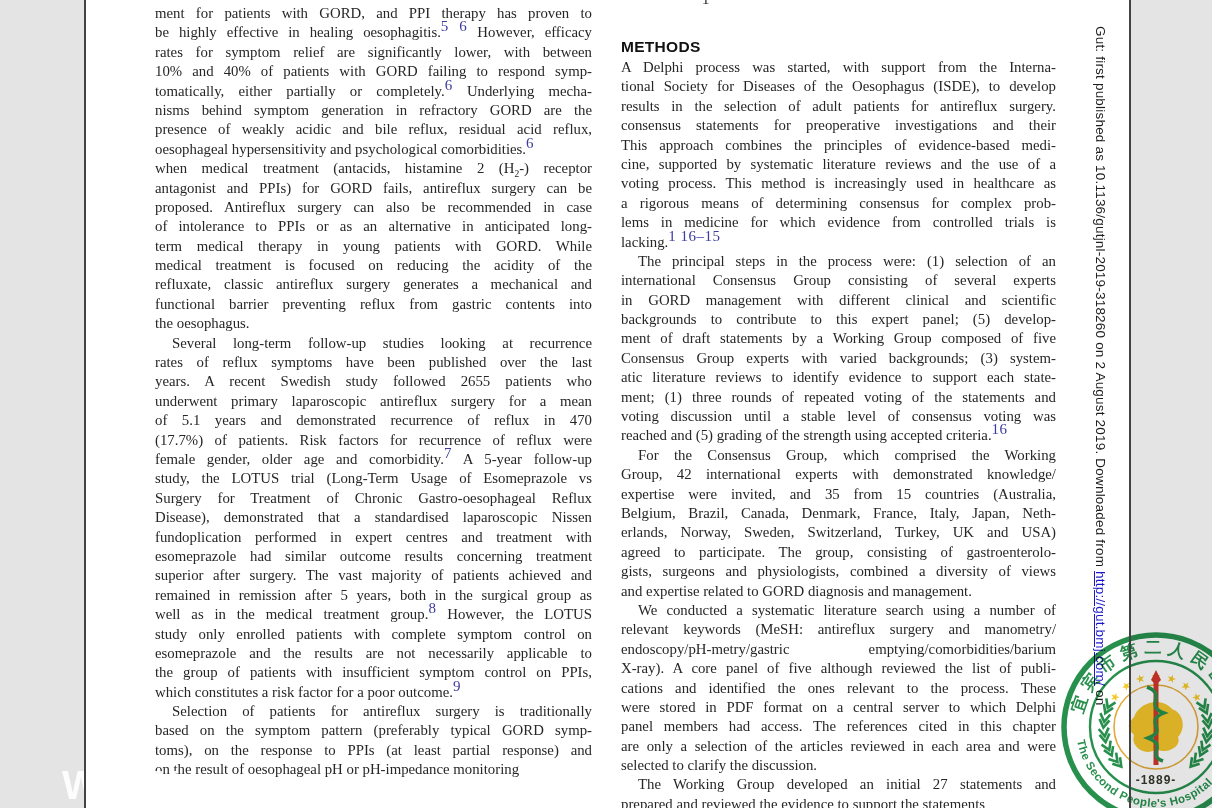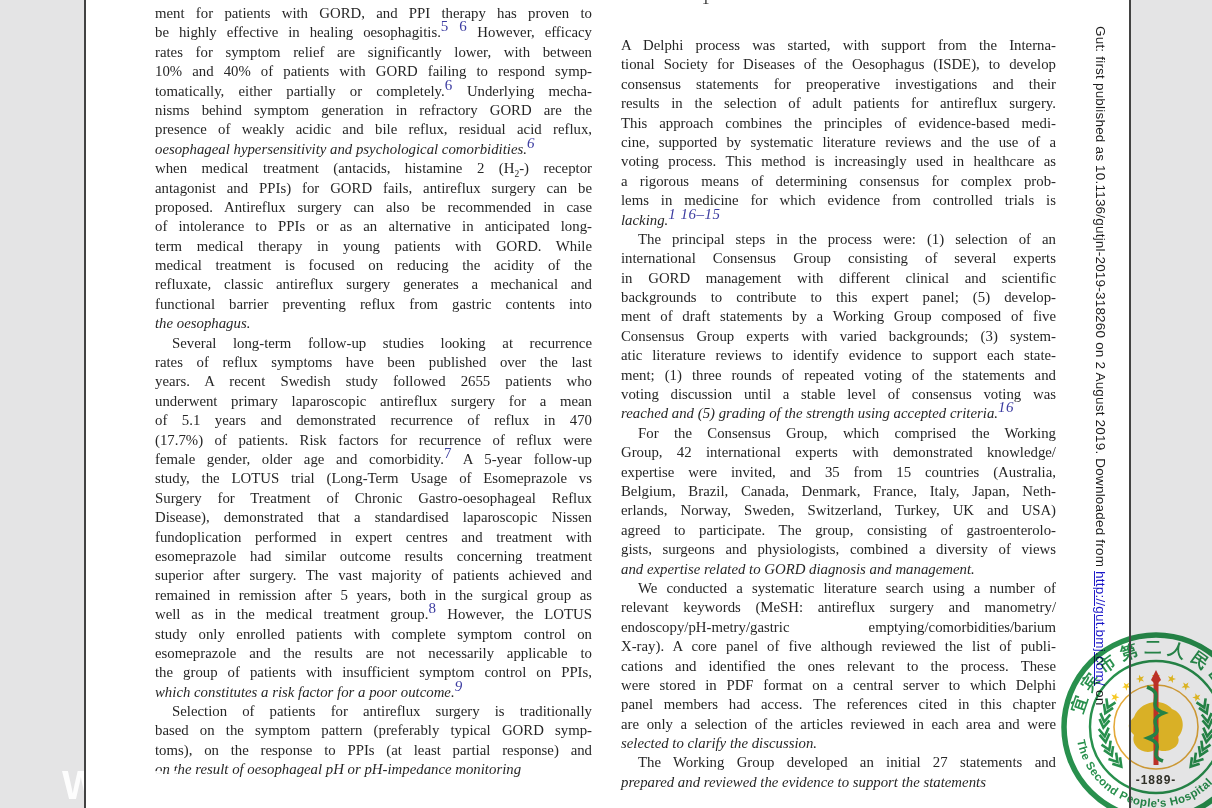--- a/index.html
+++ b/index.html
@@ -13,21 +13,21 @@
   .pb-right{left:1129px;width:2px;}
   .watermark{position:absolute;left:14px;top:763px;z-index:5;
      font:700 40px "Liberation Sans",sans-serif;color:rgba(255,255,255,0.92);letter-spacing:1px;margin-left:48px;}
   .col{position:absolute;z-index:2;}
   .left-col{left:155px;top:4px;width:437px;}
   .right-col-wrap{left:621px;top:36px;width:435px;position:absolute;z-index:2;}
   .methods-heading{font:700 15.5px "Liberation Sans",sans-serif;color:#111;
      letter-spacing:.3px;height:22px;line-height:22px;}
   .tline{font-size:14.8px;line-height:19.4px;height:19.4px;color:#262626;
      text-align:justify;text-align-last:justify;white-space:nowrap;}
-  .tline.pend{text-align-last:left;font-style:italic;}
+  .tline.pend{text-align-last:left;}
   .tline.indent{text-indent:17px;}
   sup.ref{color:#3b3ba0;font-size:15px;line-height:0;vertical-align:super;letter-spacing:.5px;}
   sub.sb{font-size:9.5px;line-height:0;}
   .fragment-clip{position:absolute;left:702px;top:0;width:20px;height:7px;overflow:hidden;z-index:2;}
   .fragment-clip span{display:block;margin-top:-9px;font-size:14.8px;color:#262626;}
   .sidebar{position:absolute;left:1108px;top:26px;transform-origin:0 0;transform:rotate(90deg);
      white-space:nowrap;font:13.5px "Liberation Sans","DejaVu Sans",sans-serif;color:#1c1c1c;
      letter-spacing:.2px;z-index:3;}
   .cit-link{color:#1a16c8;text-decoration:underline;}
   .stamp{position:absolute;left:1056px;top:627px;z-index:20;mix-blend-mode:multiply;opacity:.95;}
@@ -91,25 +91,26 @@
     <div class="tline">esomeprazole and the results are not necessarily applicable to</div>
     <div class="tline">the group of patients with insufficient symptom control on PPIs,</div>
     <div class="tline pend">which constitutes a risk factor for a poor outcome.<sup class="ref">9</sup></div>
     <div class="tline indent">Selection of patients for antireflux surgery is traditionally</div>
     <div class="tline">based on the symptom pattern (preferably typical GORD symp-</div>
     <div class="tline">toms), on the response to PPIs (at least partial response) and</div>
     <div class="tline pend">on the result of oesophageal pH or pH-impedance monitoring</div>
   </div>
 
 <div class="right-col-wrap">
+  <div class="methods-heading">METHODS</div>
   <div class="rc-body">
       <div class="tline">A Delphi process was started, with support from the Interna-</div>
       <div class="tline">tional Society for Diseases of the Oesophagus (ISDE), to develop</div>
+      <div class="tline">results in the selection of adult patients for antireflux surgery.</div>
       <div class="tline">consensus statements for preoperative investigations and their</div>
-      <div class="tline">results in the selection of adult patients for antireflux surgery.</div>
       <div class="tline">This approach combines the principles of evidence-based medi-</div>
       <div class="tline">cine, supported by systematic literature reviews and the use of a</div>
       <div class="tline">voting process. This method is increasingly used in healthcare as</div>
       <div class="tline">a rigorous means of determining consensus for complex prob-</div>
       <div class="tline">lems in medicine for which evidence from controlled trials is</div>
       <div class="tline pend">lacking.<sup class="ref">1 16–15</sup></div>
       <div class="tline indent">The principal steps in the process were: (1) selection of an</div>
       <div class="tline">international Consensus Group consisting of several experts</div>
       <div class="tline">in GORD management with different clinical and scientific</div>
       <div class="tline">backgrounds to contribute to this expert panel; (5) develop-</div>

